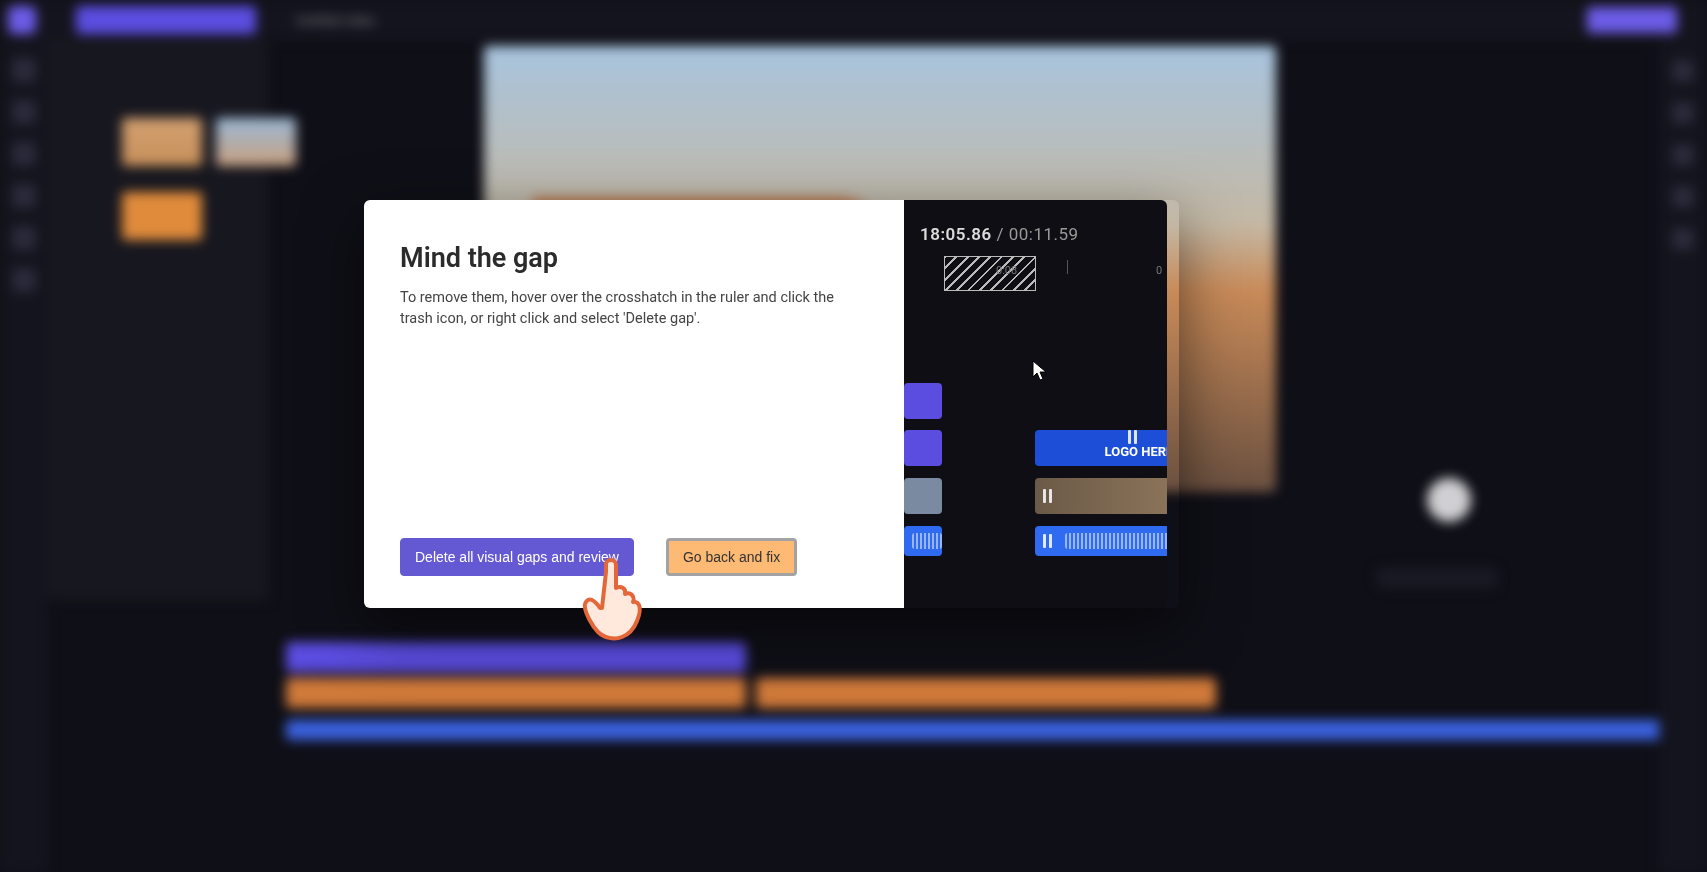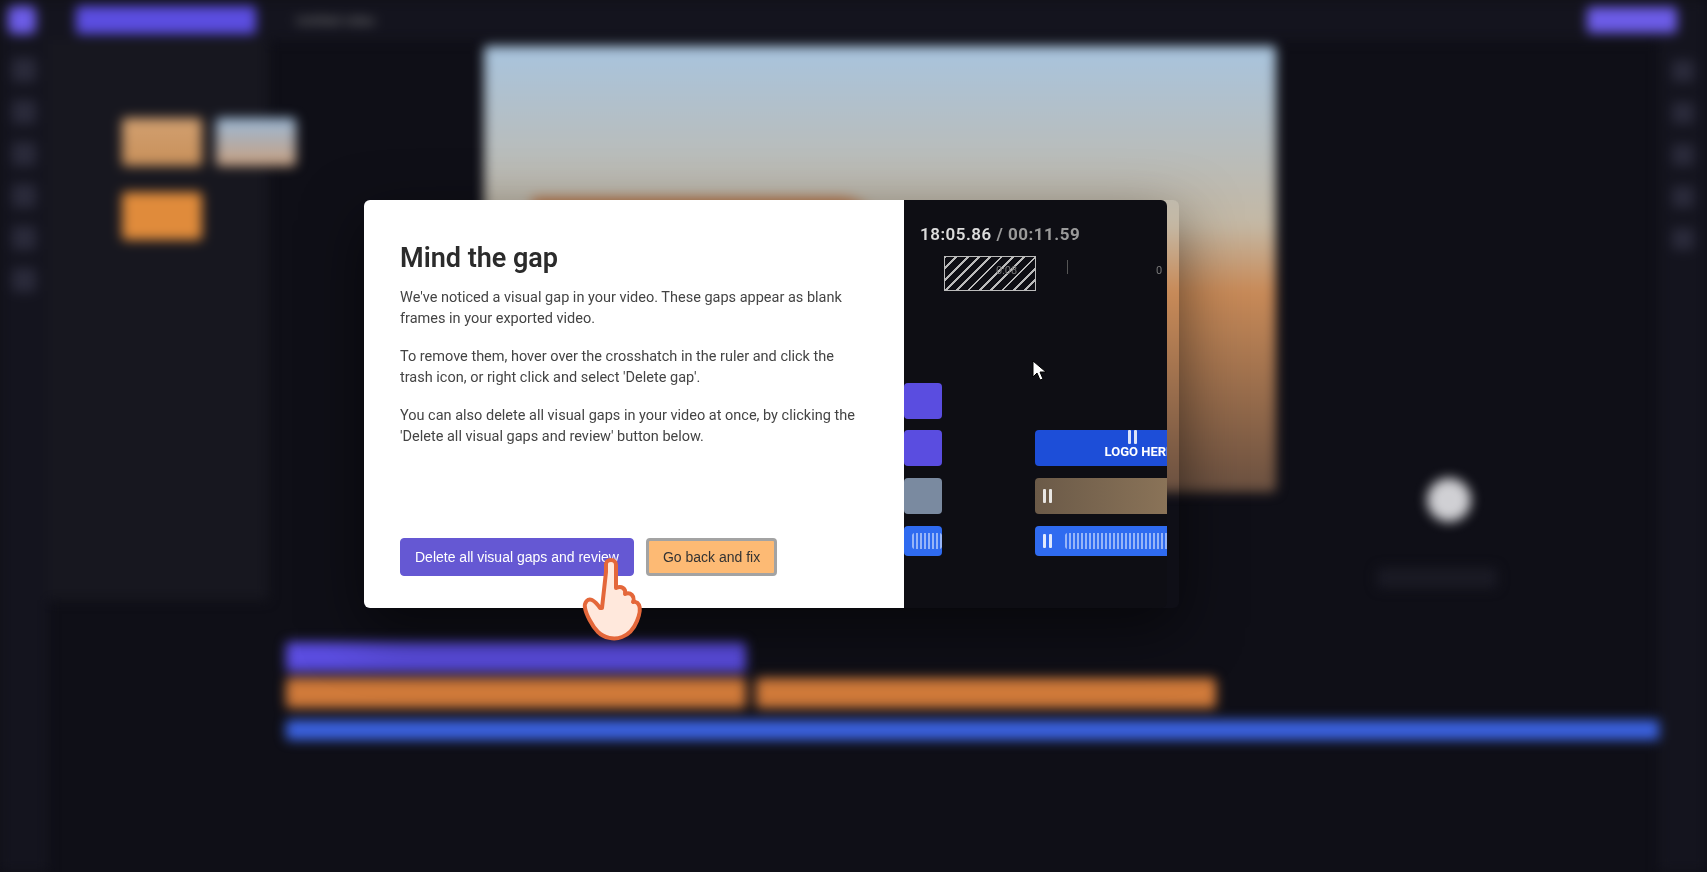--- a/index.html
+++ b/index.html
@@ -136,21 +136,21 @@
   }
   .dialog-left p {
     margin: 0 0 18px 0;
     font-size: 14.5px;
     line-height: 1.42;
     color: #444;
   }
   .dialog-buttons {
     margin-top: auto;
     display: flex;
-    gap: 12px;
+    gap: 32px;
   }
   .btn {
     font-size: 14px;
     padding: 8px 14px;
     border-radius: 4px;
     cursor: pointer;
     border: 1px solid transparent;
     background: #fff;
   }
   .btn.primary {
@@ -172,21 +172,21 @@
     overflow: hidden;
   }
   .time-row {
     position: absolute;
     left: 16px; top: 24px;
     font-size: 17px;
     font-weight: 600;
     letter-spacing: 0.5px;
     font-variant-numeric: tabular-nums;
   }
-  .time-row .total { color: #9a9a9a; font-weight: 700; }
+  .time-row .total { color: #9a9a9a; font-weight: 400; }
   .ruler {
     position: absolute;
     left: 0; right: 0; top: 56px; height: 34px;
   }
   .ruler .gap-hatch {
     position: absolute;
     left: 40px; top: 0; width: 90px; height: 33px;
     border: 1px solid #bbb;
     background: repeating-linear-gradient(
       -45deg,
@@ -295,23 +295,21 @@
       <div class="rail-icon"></div>
     <div class="rail-icon"></div>
       <div class="rail-icon"></div>
   </div>
 </div>
 
 <div class="dialog-group">
 
   <div class="dialog-left">
     <h1>Mind the gap</h1>
-    <p>We've noticed a visual gap in your video. These gaps appear as blank frames in your exported video.</p>
     <p>To remove them, hover over the crosshatch in the ruler and click the trash icon, or right click and select 'Delete gap'.</p>
-    <p>You can also delete all visual gaps in your video at once, by clicking the 'Delete all visual gaps and review' button below.</p>
 
     <div class="dialog-buttons">
       <button class="btn primary">Delete all visual gaps and review</button>
       <button class="btn secondary">Go back and fix</button>
     </div>
   </div>
 
   <div class="dialog-right">
     <div class="time-row">
       <span>18:05.86</span><span class="total"><span> / </span><span>00:11.59</span></span>

